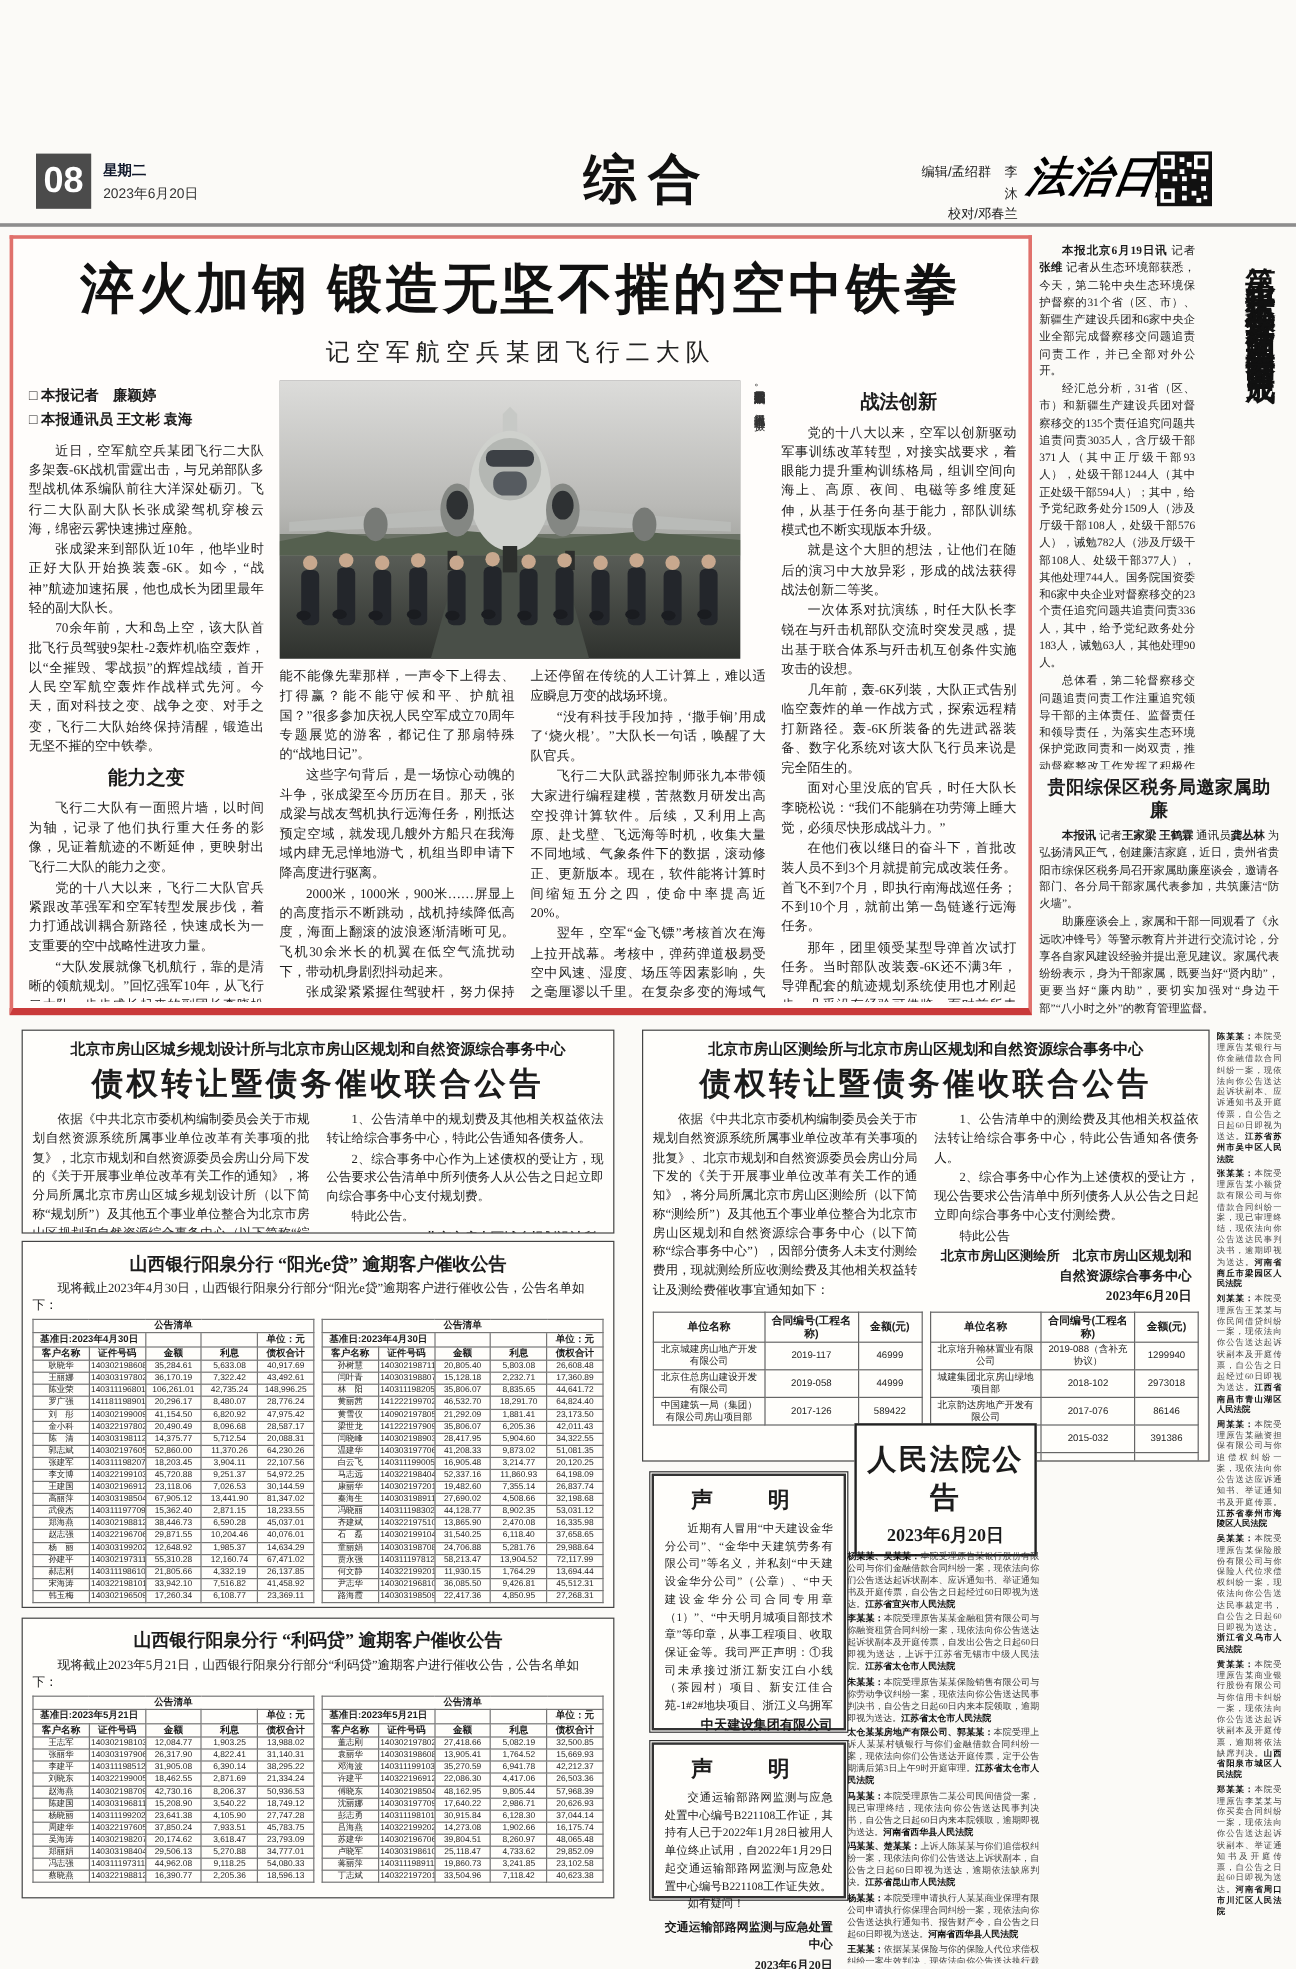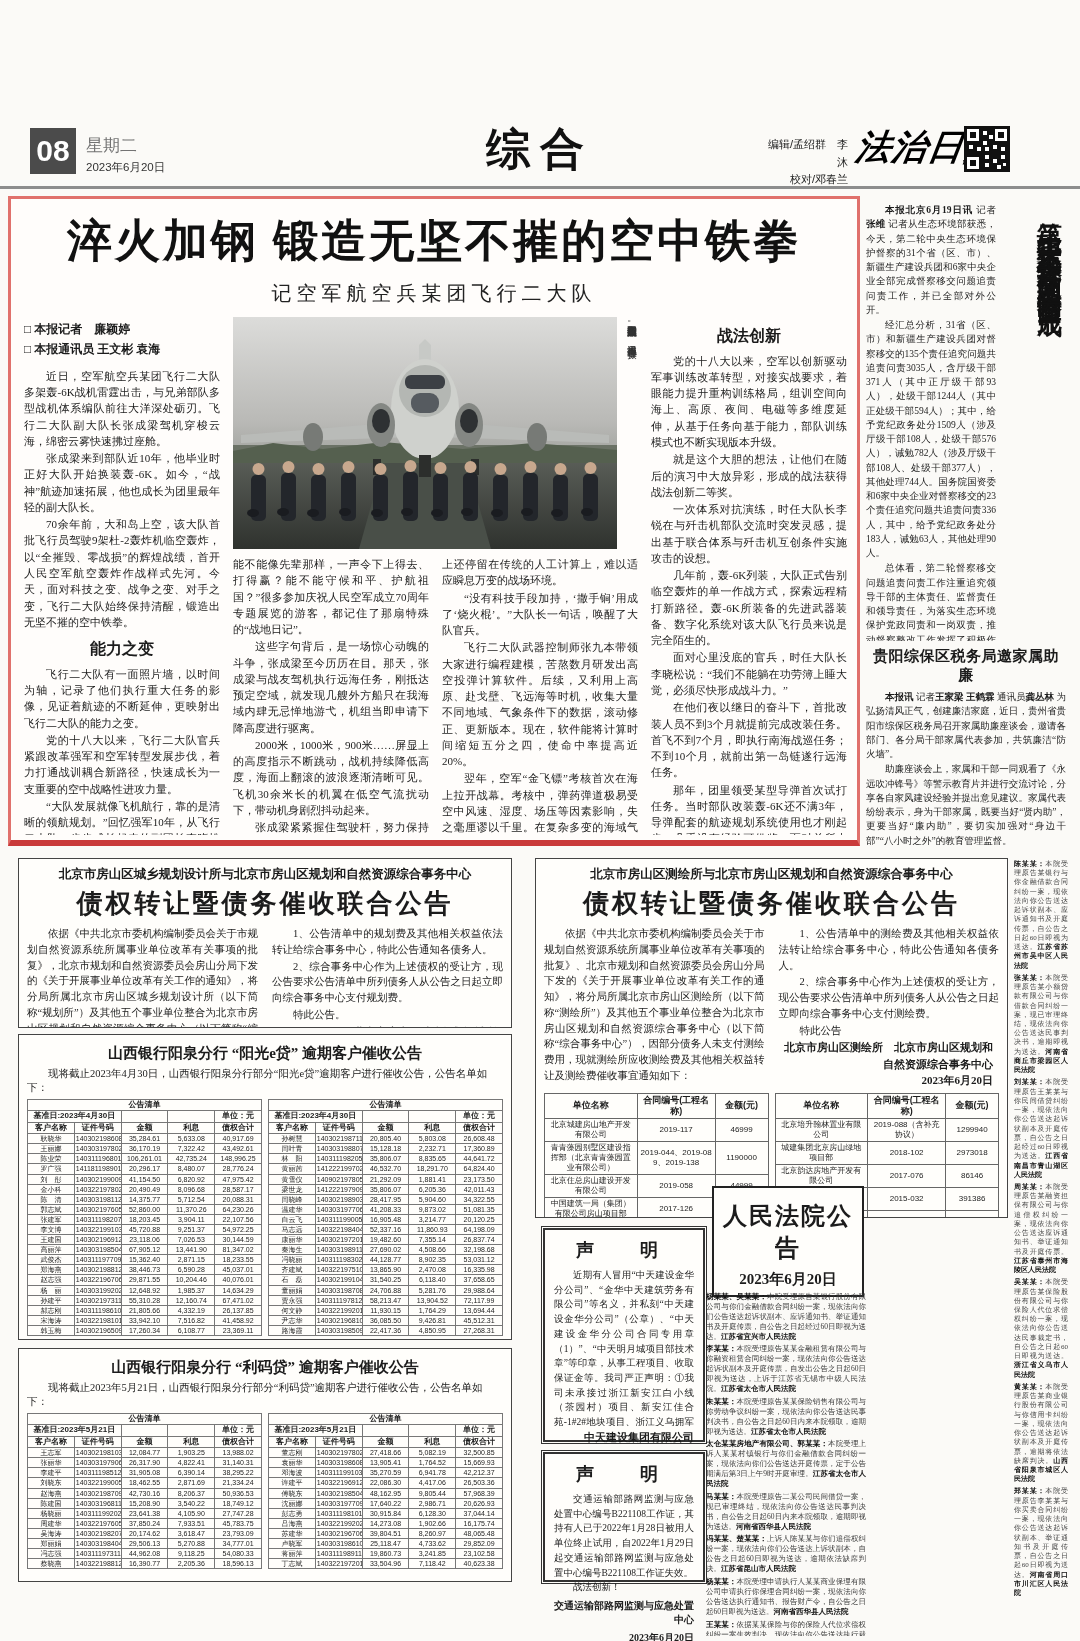--- a/index.html
+++ b/index.html
@@ -3,21 +3,21 @@
 <meta charset="utf-8">
 <style>
   html,body{margin:0;padding:0;background:#e8e6e1;}
   .page{position:relative;width:1080px;height:1641px;margin:0 auto;background:#fbfaf7;
         font-family:"Liberation Serif","DejaVu Serif",serif;color:#1c1c1c;overflow:hidden;}
   
   .hdr{position:absolute;left:0;top:118px;width:1080px;height:70px;}
   .pageno{position:absolute;left:30px;top:10px;width:46px;height:46px;background:#4b4b4b;color:#fff;
           font-family:"Liberation Sans",sans-serif;font-weight:bold;font-size:30px;display:flex;align-items:center;justify-content:center;}
   .hdate{position:absolute;left:86px;top:16px;font-family:"Liberation Sans",sans-serif;}
-  .hdate .wd{font-size:17px;font-weight:normal;color:#737373;}
+  .hdate .wd{font-size:12px;font-weight:bold;color:#0f172a;}
   .hdate .dt{font-size:11.5px;color:#333;margin-top:3px;}
   .section{position:absolute;left:0;right:0;top:2px;text-align:center;font-size:44px;font-weight:900;letter-spacing:10px;color:#111;}
   .eds{position:absolute;left:758px;top:18px;font-size:11px;color:#222;line-height:1.6;text-align:right;width:90px;font-family:"Liberation Sans",sans-serif;}
   .masthead{position:absolute;left:856px;top:6px;font-size:35px;font-weight:900;font-style:italic;letter-spacing:1px;transform:skewX(-8deg);color:#000;}
   .qr{position:absolute;left:964px;top:8px;}
   .hrule{position:absolute;left:0;top:186px;width:1080px;height:2.5px;background:#8d8d8d;}
   
   .feature{position:absolute;left:8px;top:196px;width:846px;height:641px;background:#fffdfb;
            border:3px solid #e0716c;border-bottom:6px solid #c93a3a;overflow:hidden;}
   .f-head{text-align:center;font-size:45px;font-weight:900;letter-spacing:3px;margin:12px 6px 0;color:#111;}
@@ -318,25 +318,20 @@
                 <th style="width: 42%;">单位名称</th>
                 <th style="width: 35%;">合同编号(工程名称)</th>
                 <th style="width: 23%;">金额(元)</th>
               </tr>
               <tr>
                 <td>北京城建房山地产开发有限公司</td>
                 <td>2019-117</td>
                 <td>46999</td>
               </tr>
               <tr>
-                <td>青青藻园别墅区建设指挥部（北京青青藻园置业有限公司）</td>
-                <td>2019-044、2019-089、2019-138</td>
-                <td>1190000</td>
-              </tr>
-              <tr>
                 <td>北京住总房山建设开发有限公司</td>
                 <td>2019-058</td>
                 <td>44999</td>
               </tr>
               <tr>
                 <td>中国建筑一局（集团）有限公司房山项目部</td>
                 <td>2017-126</td>
                 <td>589422</td>
               </tr>
             </tbody>
@@ -950,21 +945,21 @@
       <div class="fp"><b>太仓某某房地产有限公司、郭某某：</b><span>本院受理上诉人某某村镇银行与你们金融借款合同纠纷一案，现依法向你们公告送达开庭传票，定于公告期满后第3日上午9时开庭审理。</span><b>江苏省太仓市人民法院</b></div>
       <div class="fp"><b>马某某：</b><span>本院受理原告二某公司民间借贷一案，现已审理终结，现依法向你公告送达民事判决书，自公告之日起60日内来本院领取，逾期即视为送达。</span><b>河南省西华县人民法院</b></div>
       <div class="fp"><b>冯某某、楚某某：</b><span>上诉人陈某某与你们追偿权纠纷一案，现依法向你们公告送达上诉状副本，自公告之日起60日即视为送达，逾期依法缺席判决。</span><b>江苏省昆山市人民法院</b></div>
       <div class="fp"><b>杨某某：</b><span>本院受理申请执行人某某商业保理有限公司申请执行你保理合同纠纷一案，现依法向你公告送达执行通知书、报告财产令，自公告之日起60日即视为送达。</span><b>河南省西华县人民法院</b></div>
       <div class="fp"><b>王某某：</b><span>依据某某保险与你的保险人代位求偿权纠纷一案生效判决，现依法向你公告送达执行裁定书，自公告之日起经过60日即视为送达。</span></div>
     </div>
 
   <div class="stmt" style="left:543px;top:1452px;width:162px;height:130px;">
     <div class="stmt-title">声　明</div>
     <div class="stmt-body" style="font-size:9.5px;">交通运输部路网监测与应急处置中心编号B221108工作证，其持有人已于2022年1月28日被用人单位终止试用，自2022年1月29日起交通运输部路网监测与应急处置中心编号B221108工作证失效。</div>
-    <div class="stmt-body" style="font-size:9.5px;">战法创新！</div>
+    <div class="stmt-body" style="font-size:9.5px;">如有疑问！</div>
     <div class="stmt-sign" style="font-size:10px;">交通运输部路网监测与应急处置中心</div>
     <div class="stmt-sign" style="font-size:10px;">2023年6月20日</div>
   </div>
 
   <div class="fineprint farcol" style="left:1014px;top:860px;width:54px;height:776px;">
       <div class="fp"><b>陈某某：</b><span>本院受理原告某银行与你金融借款合同纠纷一案，现依法向你公告送达起诉状副本、应诉通知书及开庭传票，自公告之日起60日即视为送达。</span><b>江苏省苏州市吴中区人民法院</b></div>
       <div class="fp"><b>张某某：</b><span>本院受理原告某小额贷款有限公司与你借款合同纠纷一案，现已审理终结，现依法向你公告送达民事判决书，逾期即视为送达。</span><b>河南省商丘市梁园区人民法院</b></div>
       <div class="fp"><b>刘某某：</b><span>本院受理原告王某某与你民间借贷纠纷一案，现依法向你公告送达起诉状副本及开庭传票，自公告之日起经过60日即视为送达。</span><b>江西省南昌市青山湖区人民法院</b></div>
       <div class="fp"><b>周某某：</b><span>本院受理原告某融资担保有限公司与你追偿权纠纷一案，现依法向你公告送达应诉通知书、举证通知书及开庭传票。</span><b>江苏省泰州市海陵区人民法院</b></div>
       <div class="fp"><b>吴某某：</b><span>本院受理原告某保险股份有限公司与你保险人代位求偿权纠纷一案，现依法向你公告送达民事裁定书，自公告之日起60日即视为送达。</span><b>浙江省义乌市人民法院</b></div>

